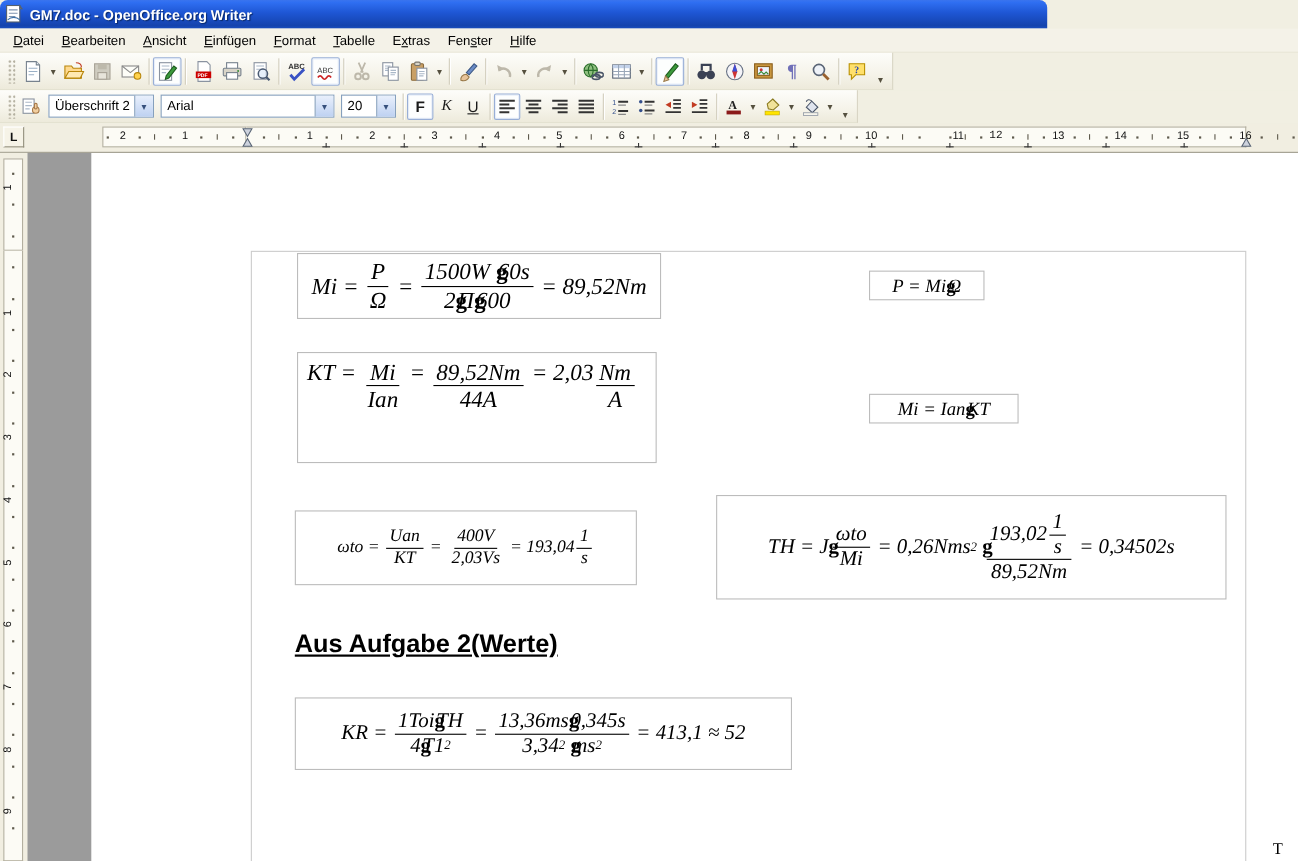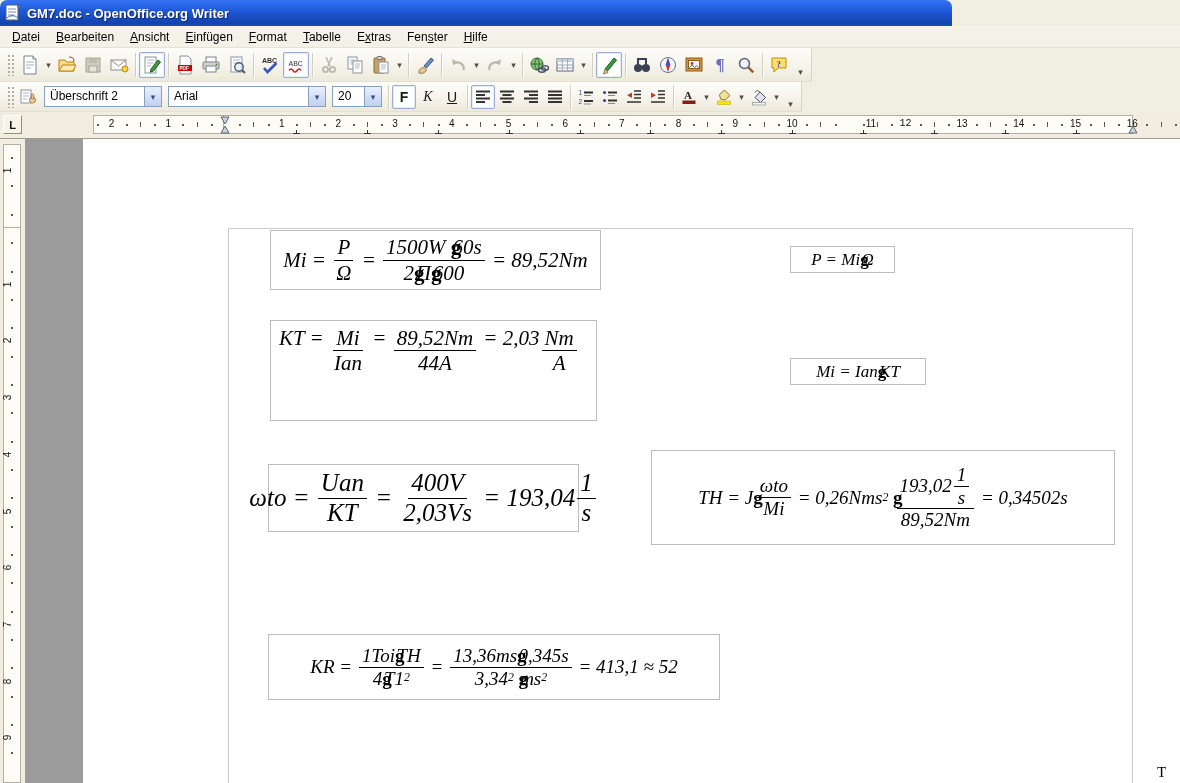--- a/index.html
+++ b/index.html
@@ -77,21 +77,21 @@
   
   .fbox{position:absolute;border:1px solid #bcbcbc;background:#fff;color:#000;
     font-family:"Liberation Serif",serif;font-style:italic;
     display:flex;align-items:center;justify-content:center;white-space:pre}
   .fbox span{white-space:pre}
   #fbox1{left:187px;top:91px;width:331px;height:60px;font-size:21px}
   #fbox2{left:707px;top:107px;width:105px;height:27px;font-size:17px}
   #fbox3{left:187px;top:181px;width:327px;height:101px;font-size:21px;
          align-items:flex-start;justify-content:flex-start;padding:5px 0 0 8px}
   #fbox4{left:707px;top:219px;width:136px;height:27px;font-size:17px}
-  #fbox5{left:185px;top:325px;width:311px;height:68px;font-size:25px}
+  #fbox5{left:185px;top:325px;width:311px;height:68px;font-size:16px}
   #fbox6{left:568px;top:311px;width:464px;height:95px;font-size:19px}
   #fbox7{left:185px;top:495px;width:452px;height:66px;font-size:19px}
   #fbox8{left:780px;top:513px;width:133px;height:29px;font-size:18px}
   .frac{display:inline-flex;flex-direction:column;align-items:center;vertical-align:middle;margin:0 2px}
   .num,.den{display:inline-flex;align-items:center;justify-content:center;padding:0 3px;line-height:1.15}
   .num{border-bottom:1px solid #000}
   .fbox sup{font-size:62%;line-height:0;vertical-align:super}
   .gx{font-style:normal;font-weight:bold;margin-right:-0.42em;position:relative}
 
   .doc-heading{position:absolute;left:185px;top:433px;font-family:"Liberation Sans",sans-serif;
@@ -387,21 +387,21 @@
         <span>
           <svg width="20" height="20" viewBox="0 0 20 20">
             <rect x="2" y="3" width="10" height="13" fill="#fff" stroke="#8a93a0"></rect>
             <path d="M4 6h6M4 9h6M4 12h4" stroke="#aab8c8"></path>
             <circle cx="13.5" cy="13" r="3" fill="#f2cfa0" stroke="#a87a4a"></circle>
             <rect x="12.3" y="7" width="2.4" height="5" rx="1" fill="#f2cfa0" stroke="#a87a4a"></rect>
           </svg>
         </span>
       </span>
 
-  <span class="combo" style="width:118px">
+  <span class="combo" style="width:96px">
     <span class="val">Überschrift 2</span>
     <span class="cbtn"></span>
   </span>
   <span class="combo" style="width:158px">
     <span class="val">Arial</span>
     <span class="cbtn"></span>
   </span>
   <span class="combo" style="width:50px">
     <span class="val">20</span>
     <span class="cbtn"></span>
@@ -664,18 +664,19 @@
   <div class="page">
     <div class="textframe"></div>
 
     <div class="fbox" id="fbox1"><span>Mi = </span><span class="frac"><span class="num"><span>P</span></span><span class="den"><span>Ω</span></span></span><span> = </span><span class="frac"><span class="num"><span>1500W </span><span class="gx">g</span><span>60s</span></span><span class="den"><span>2</span><span class="gx">g</span><span>Π</span><span class="gx">g</span><span>600</span></span></span><span> = 89,52Nm</span></div>
     <div class="fbox" id="fbox2"><span>P = Mi</span><span class="gx">g</span><span>Ω</span></div>
     <div class="fbox" id="fbox3"><span>KT = </span><span class="frac"><span class="num"><span>Mi</span></span><span class="den"><span>Ian</span></span></span><span> = </span><span class="frac"><span class="num"><span>89,52Nm</span></span><span class="den"><span>44A</span></span></span><span> = 2,03</span><span class="frac"><span class="num"><span>Nm</span></span><span class="den"><span>A</span></span></span></div>
     <div class="fbox" id="fbox4"><span>Mi = Ian</span><span class="gx">g</span><span>KT</span></div>
     <div class="fbox" id="fbox5"><span>ωto = </span><span class="frac"><span class="num"><span>Uan</span></span><span class="den"><span>KT</span></span></span><span> = </span><span class="frac"><span class="num"><span>400V</span></span><span class="den"><span>2,03Vs</span></span></span><span> = 193,04</span><span class="frac"><span class="num"><span>1</span></span><span class="den"><span>s</span></span></span></div>
     <div class="fbox" id="fbox6"><span>TH = J</span><span class="gx">g</span><span class="frac"><span class="num"><span>ωto</span></span><span class="den"><span>Mi</span></span></span><span> = 0,26Nms</span><sup>2</sup><span> </span><span class="gx">g</span><span class="frac"><span class="num"><span>193,02</span><span class="frac"><span class="num"><span>1</span></span><span class="den"><span>s</span></span></span></span><span class="den"><span>89,52Nm</span></span></span><span> = 0,34502s</span></div>
 
+    <div class="doc-heading">Aus Aufgabe 2(Werte)</div>
 
     <div class="fbox" id="fbox7"><span>KR = </span><span class="frac"><span class="num"><span>1Toi</span><span class="gx">g</span><span>TH</span></span><span class="den"><span>4</span><span class="gx">g</span><span>T1</span><sup>2</sup></span></span><span> = </span><span class="frac"><span class="num"><span>13,36ms</span><span class="gx">g</span><span>0,345s</span></span><span class="den"><span>3,34</span><sup>2</sup><span> </span><span class="gx">g</span><span>ms</span><sup>2</sup></span></span><span> = 413,1 ≈ 52</span></div>
 
     <div class="stray-t">T</div>
   </div>
 </div>
 
 </body></html>

